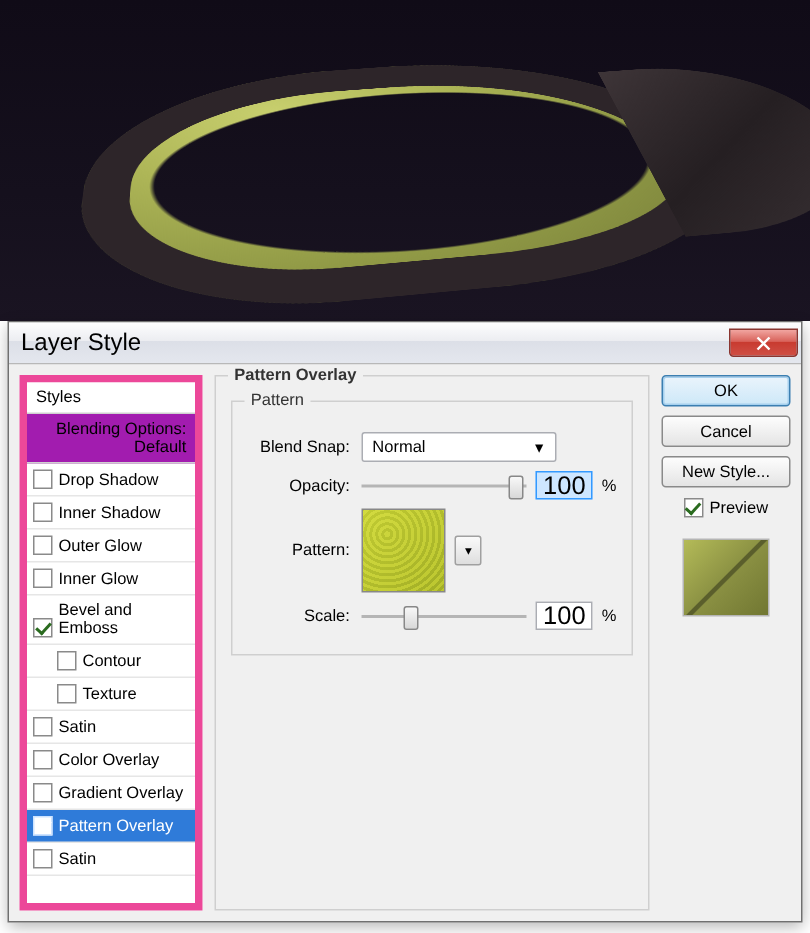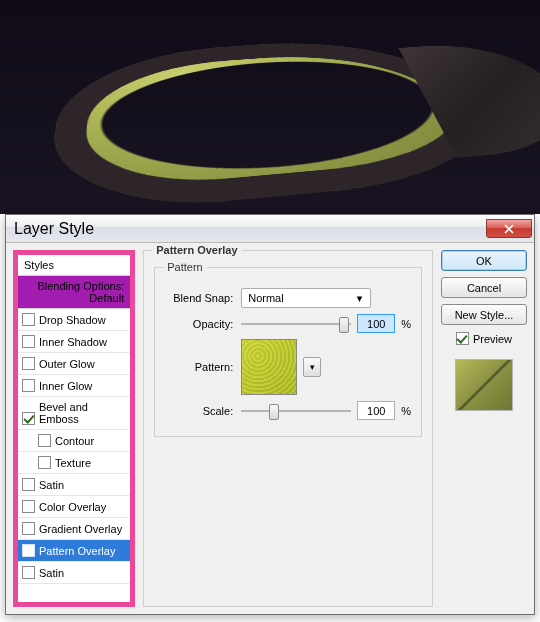--- a/index.html
+++ b/index.html
@@ -125,21 +125,21 @@
   .slider-track {
     position:absolute; left:0; right:0; top:8px; height:2px; background:#b5b5b5;
   }
   .slider-thumb {
     position:absolute; top:2px; width:10px; height:16px;
     background:linear-gradient(180deg,#f8f8f8,#d8d8d8);
     border:1px solid #888; border-radius:2px;
   }
   .numbox {
     width:38px; height:19px; border:1px solid #7eb4ea; background:#fff;
-    text-align:center; outline:none; font-size:11px; padding:2px 0;
+    text-align:center; outline:none; font-size:17px; padding:2px 0;
   }
   .patt-swatch {
     width:56px; height:56px; border:1px solid #888;
     background:
        repeating-radial-gradient(circle at 30% 30%, #aeb657 0 2px, #8f9745 2px 4px),
        linear-gradient(135deg,#b9c05e 0%,#949b45 100%);
     background-blend-mode: overlay;
   }
   .dd-arrow {
     width:18px; height:20px; border:1px solid #a0a0a0; border-radius:2px;

